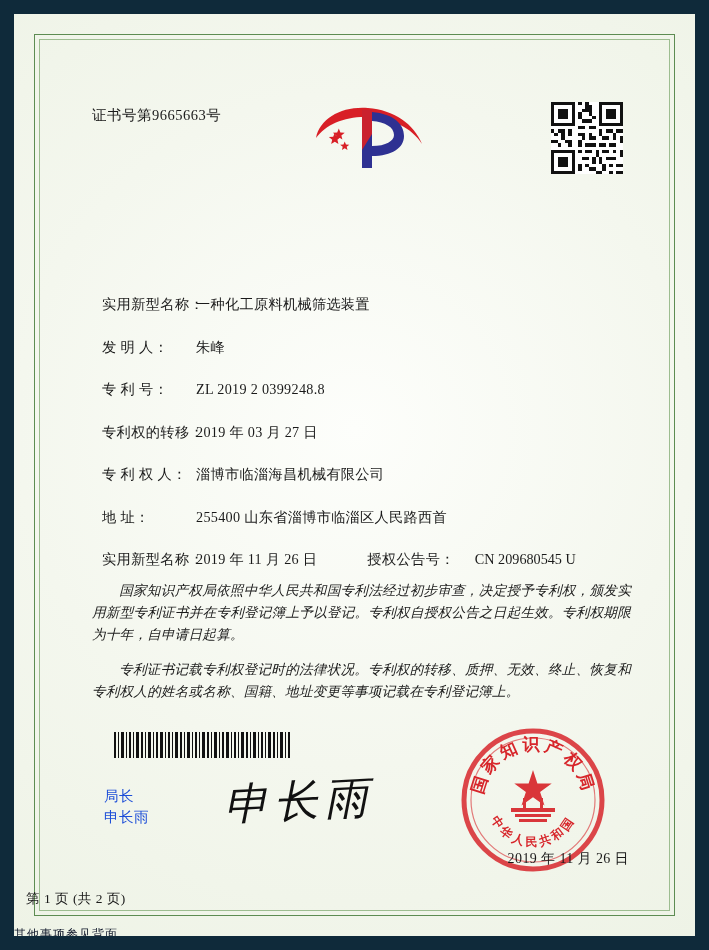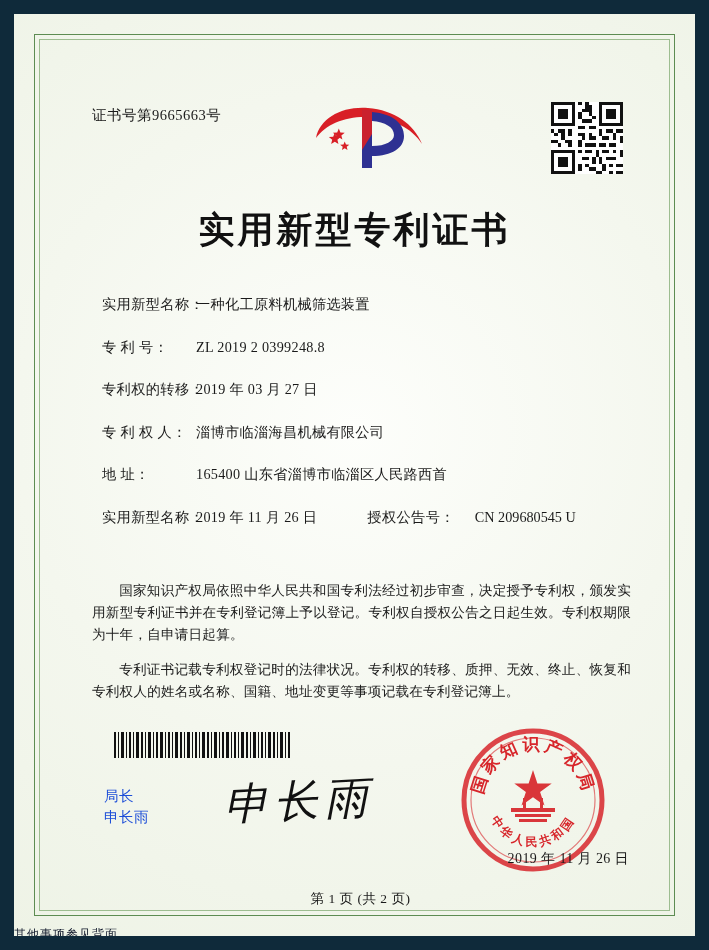--- a/index.html
+++ b/index.html
@@ -138,20 +138,21 @@
     top: 552px;
     font-size: 13.6px;
     line-height: 22px;
     color: #1a1a1a;
     text-align: justify;
   }
   .para {
     text-indent: 2em;
     margin-bottom: 2px;
     letter-spacing: 0.2px;
+    font-style: italic;
   }
 
   
   .barcode {
     position: absolute;
     left: 100px;
     top: 718px;
     width: 178px;
     height: 26px;
   }
@@ -194,21 +195,20 @@
     color: #1a1a1a;
     letter-spacing: 0.4px;
   }
 
   
   .page-num {
     position: absolute;
     left: 12px;
     right: 0;
     top: 876px;
-    text-align: center;
     font-size: 13.5px;
     color: #1a1a1a;
     letter-spacing: 0.5px;
   }
   .footnote {
     position: absolute;
     left: 0;
     right: 0;
     top: 912px;
     font-size: 12px;
@@ -307,48 +307,51 @@
             <rect x="15" y="18" width="1" height="2"></rect>
           <rect x="17" y="18" width="1" height="1"></rect>
             <rect x="19" y="18" width="2" height="1"></rect>
           <rect x="13" y="20" width="2" height="1"></rect>
             <rect x="17" y="20" width="1" height="1"></rect>
           <rect x="19" y="20" width="2" height="1"></rect>
         </g>
       </svg>
     </div>
 
-    <div class="title">实用新型专利证书</div>
 
     <div class="fields">
 
       <div class="field-row">
         <span class="field-label lbl-w1">实用新型名称：</span>
         <span class="field-value">一种化工原料机械筛选装置</span>
       </div>
 
+      <div class="field-row">
+        <span class="field-label lbl-w1">发  明  人：</span>
+        <span class="field-value">朱峰</span>
+      </div>
 
       <div class="field-row">
         <span class="field-label lbl-w1">专  利  号：</span>
         <span class="field-value">ZL 2019 2 0399248.8</span>
       </div>
 
       <div class="field-row">
         <span class="field-label lbl-w1">专利权的转移：</span>
         <span class="field-value">2019 年 03 月 27 日</span>
       </div>
 
       <div class="field-row">
         <span class="field-label lbl-w1">专 利 权 人：</span>
         <span class="field-value">淄博市临淄海昌机械有限公司</span>
       </div>
 
       <div class="field-row">
         <span class="field-label lbl-w1">地      址：</span>
-        <span class="field-value">165400  山东省淄博市临淄区人民路西首</span>
+        <span class="field-value">255400  山东省淄博市临淄区人民路西首</span>
       </div>
 
       <div class="field-row split">
         <span class="field-label lbl-w1">实用新型名称：</span>
         <span class="field-value">2019 年 11 月 26 日</span>
         <span class="second-label">授权公告号：</span>
         <span class="second-value">CN 209680545 U</span>
       </div>
 
     </div>

